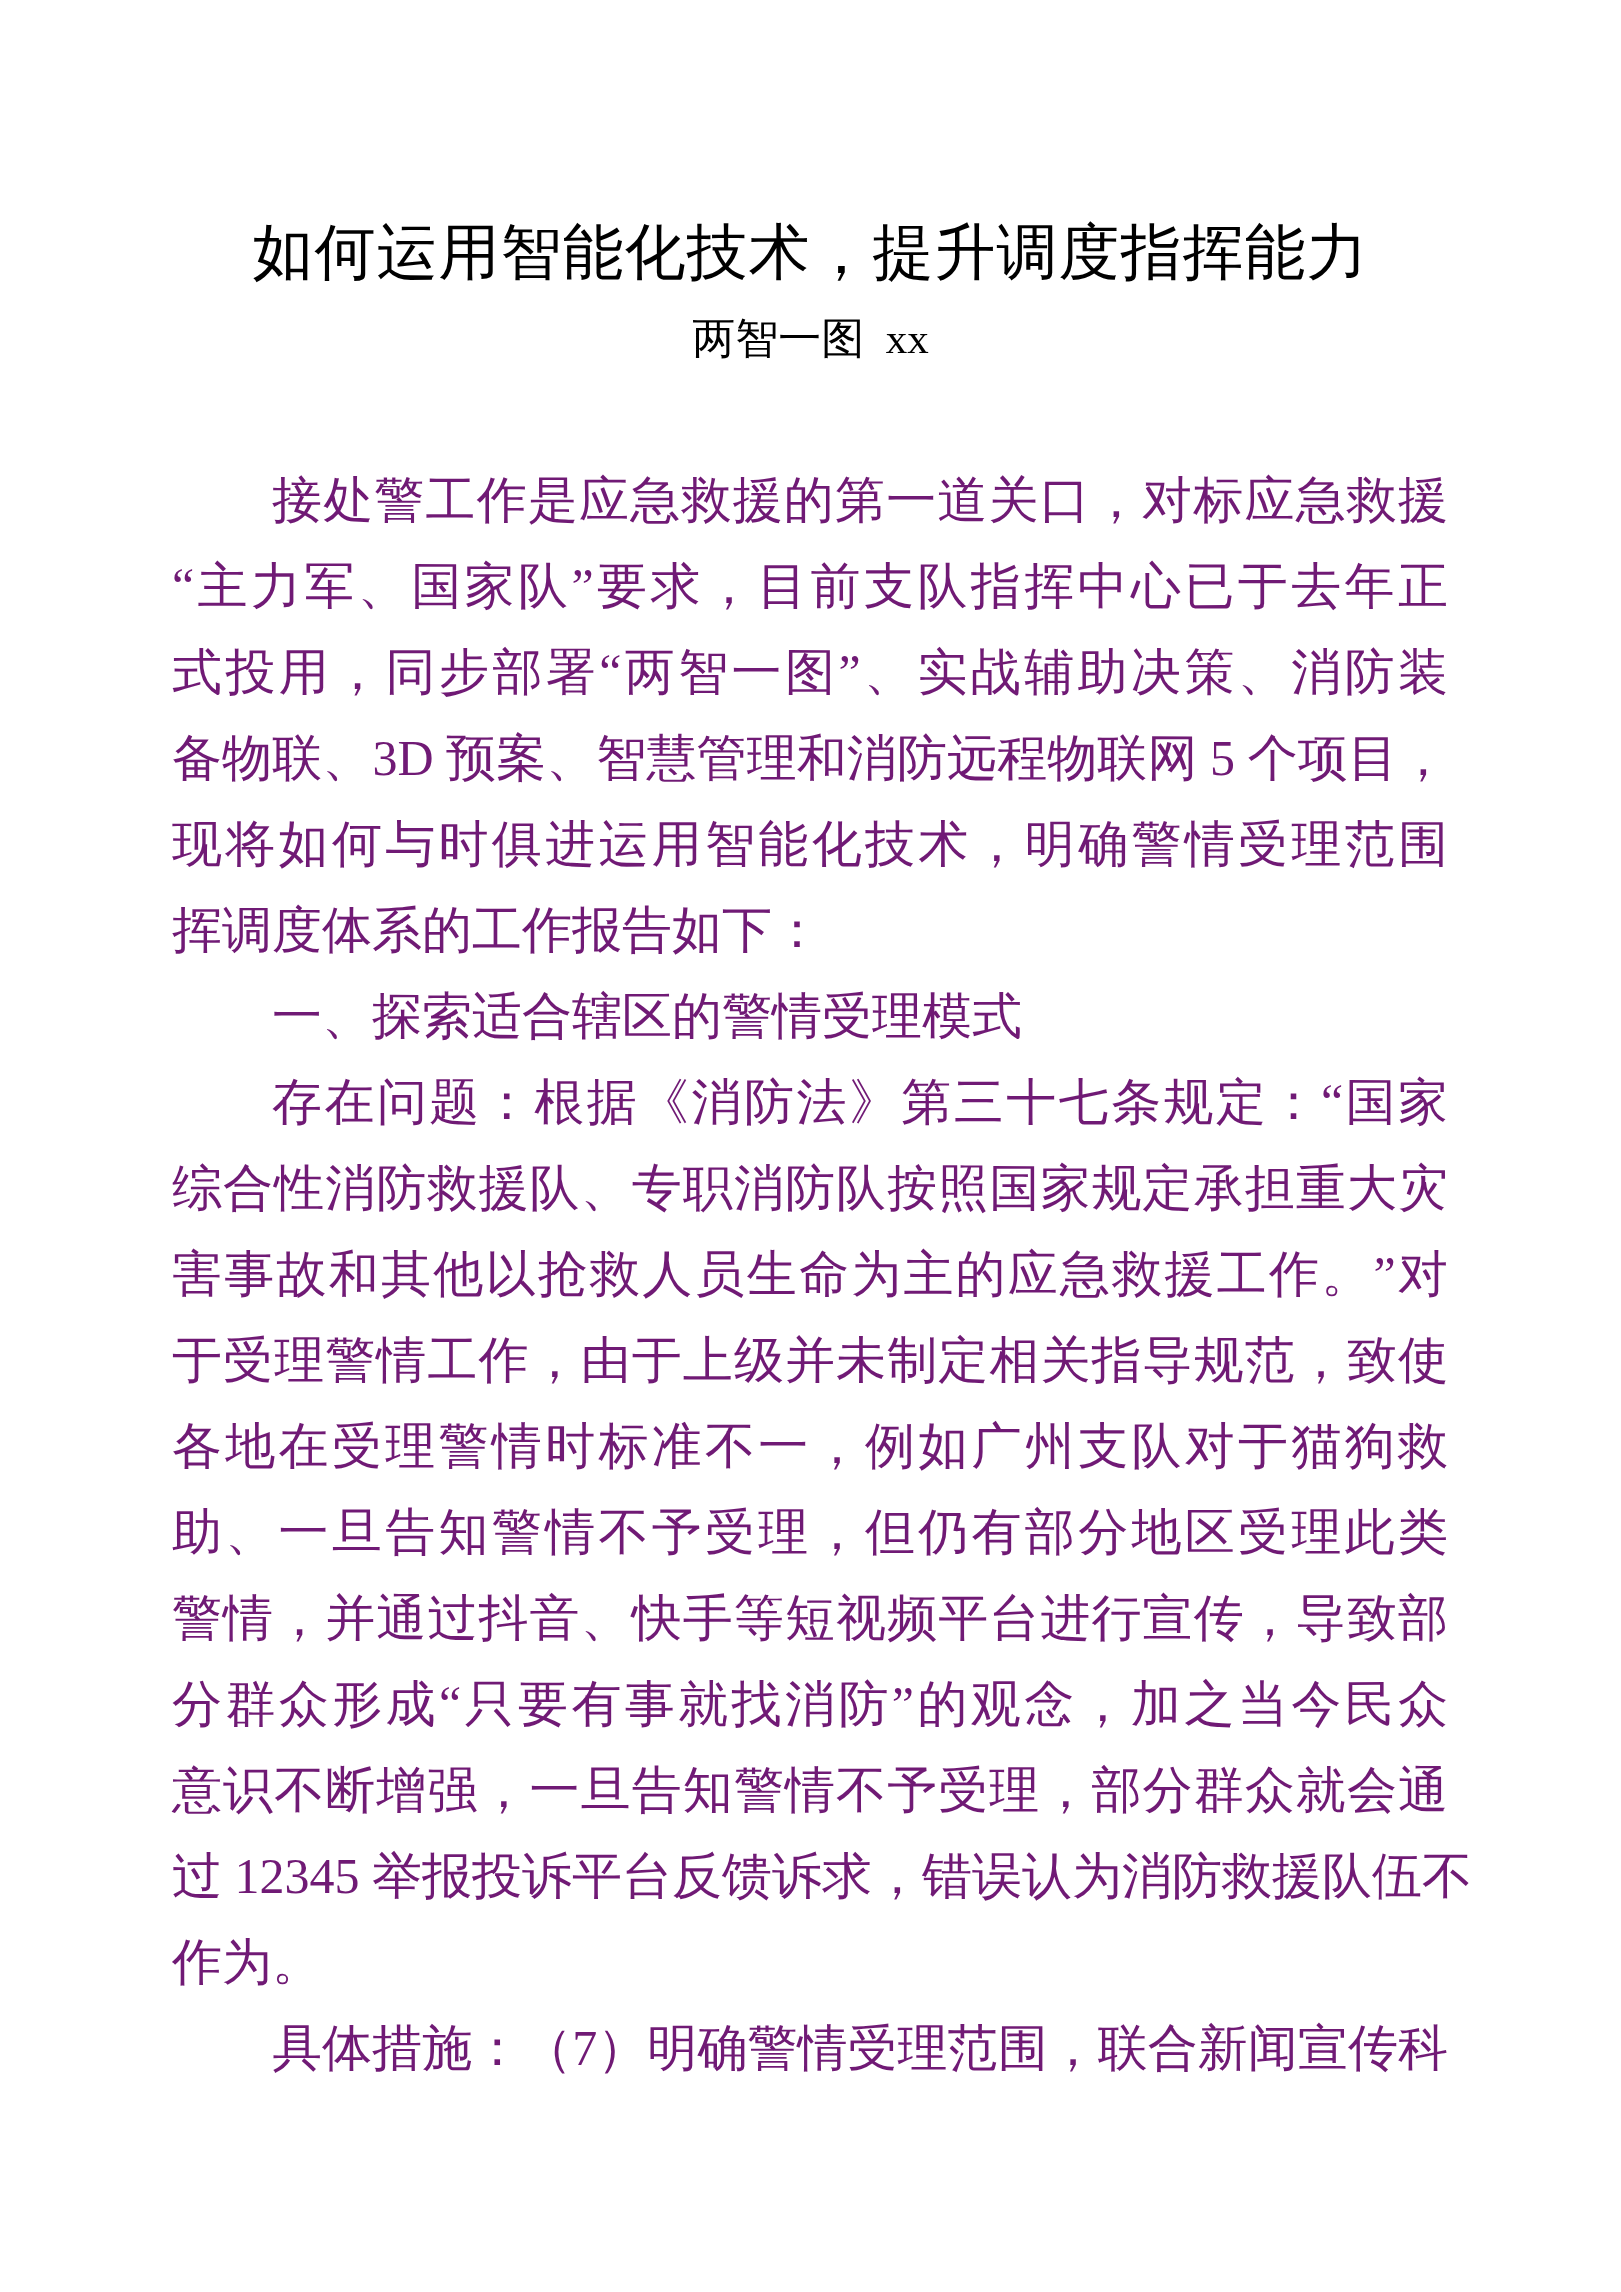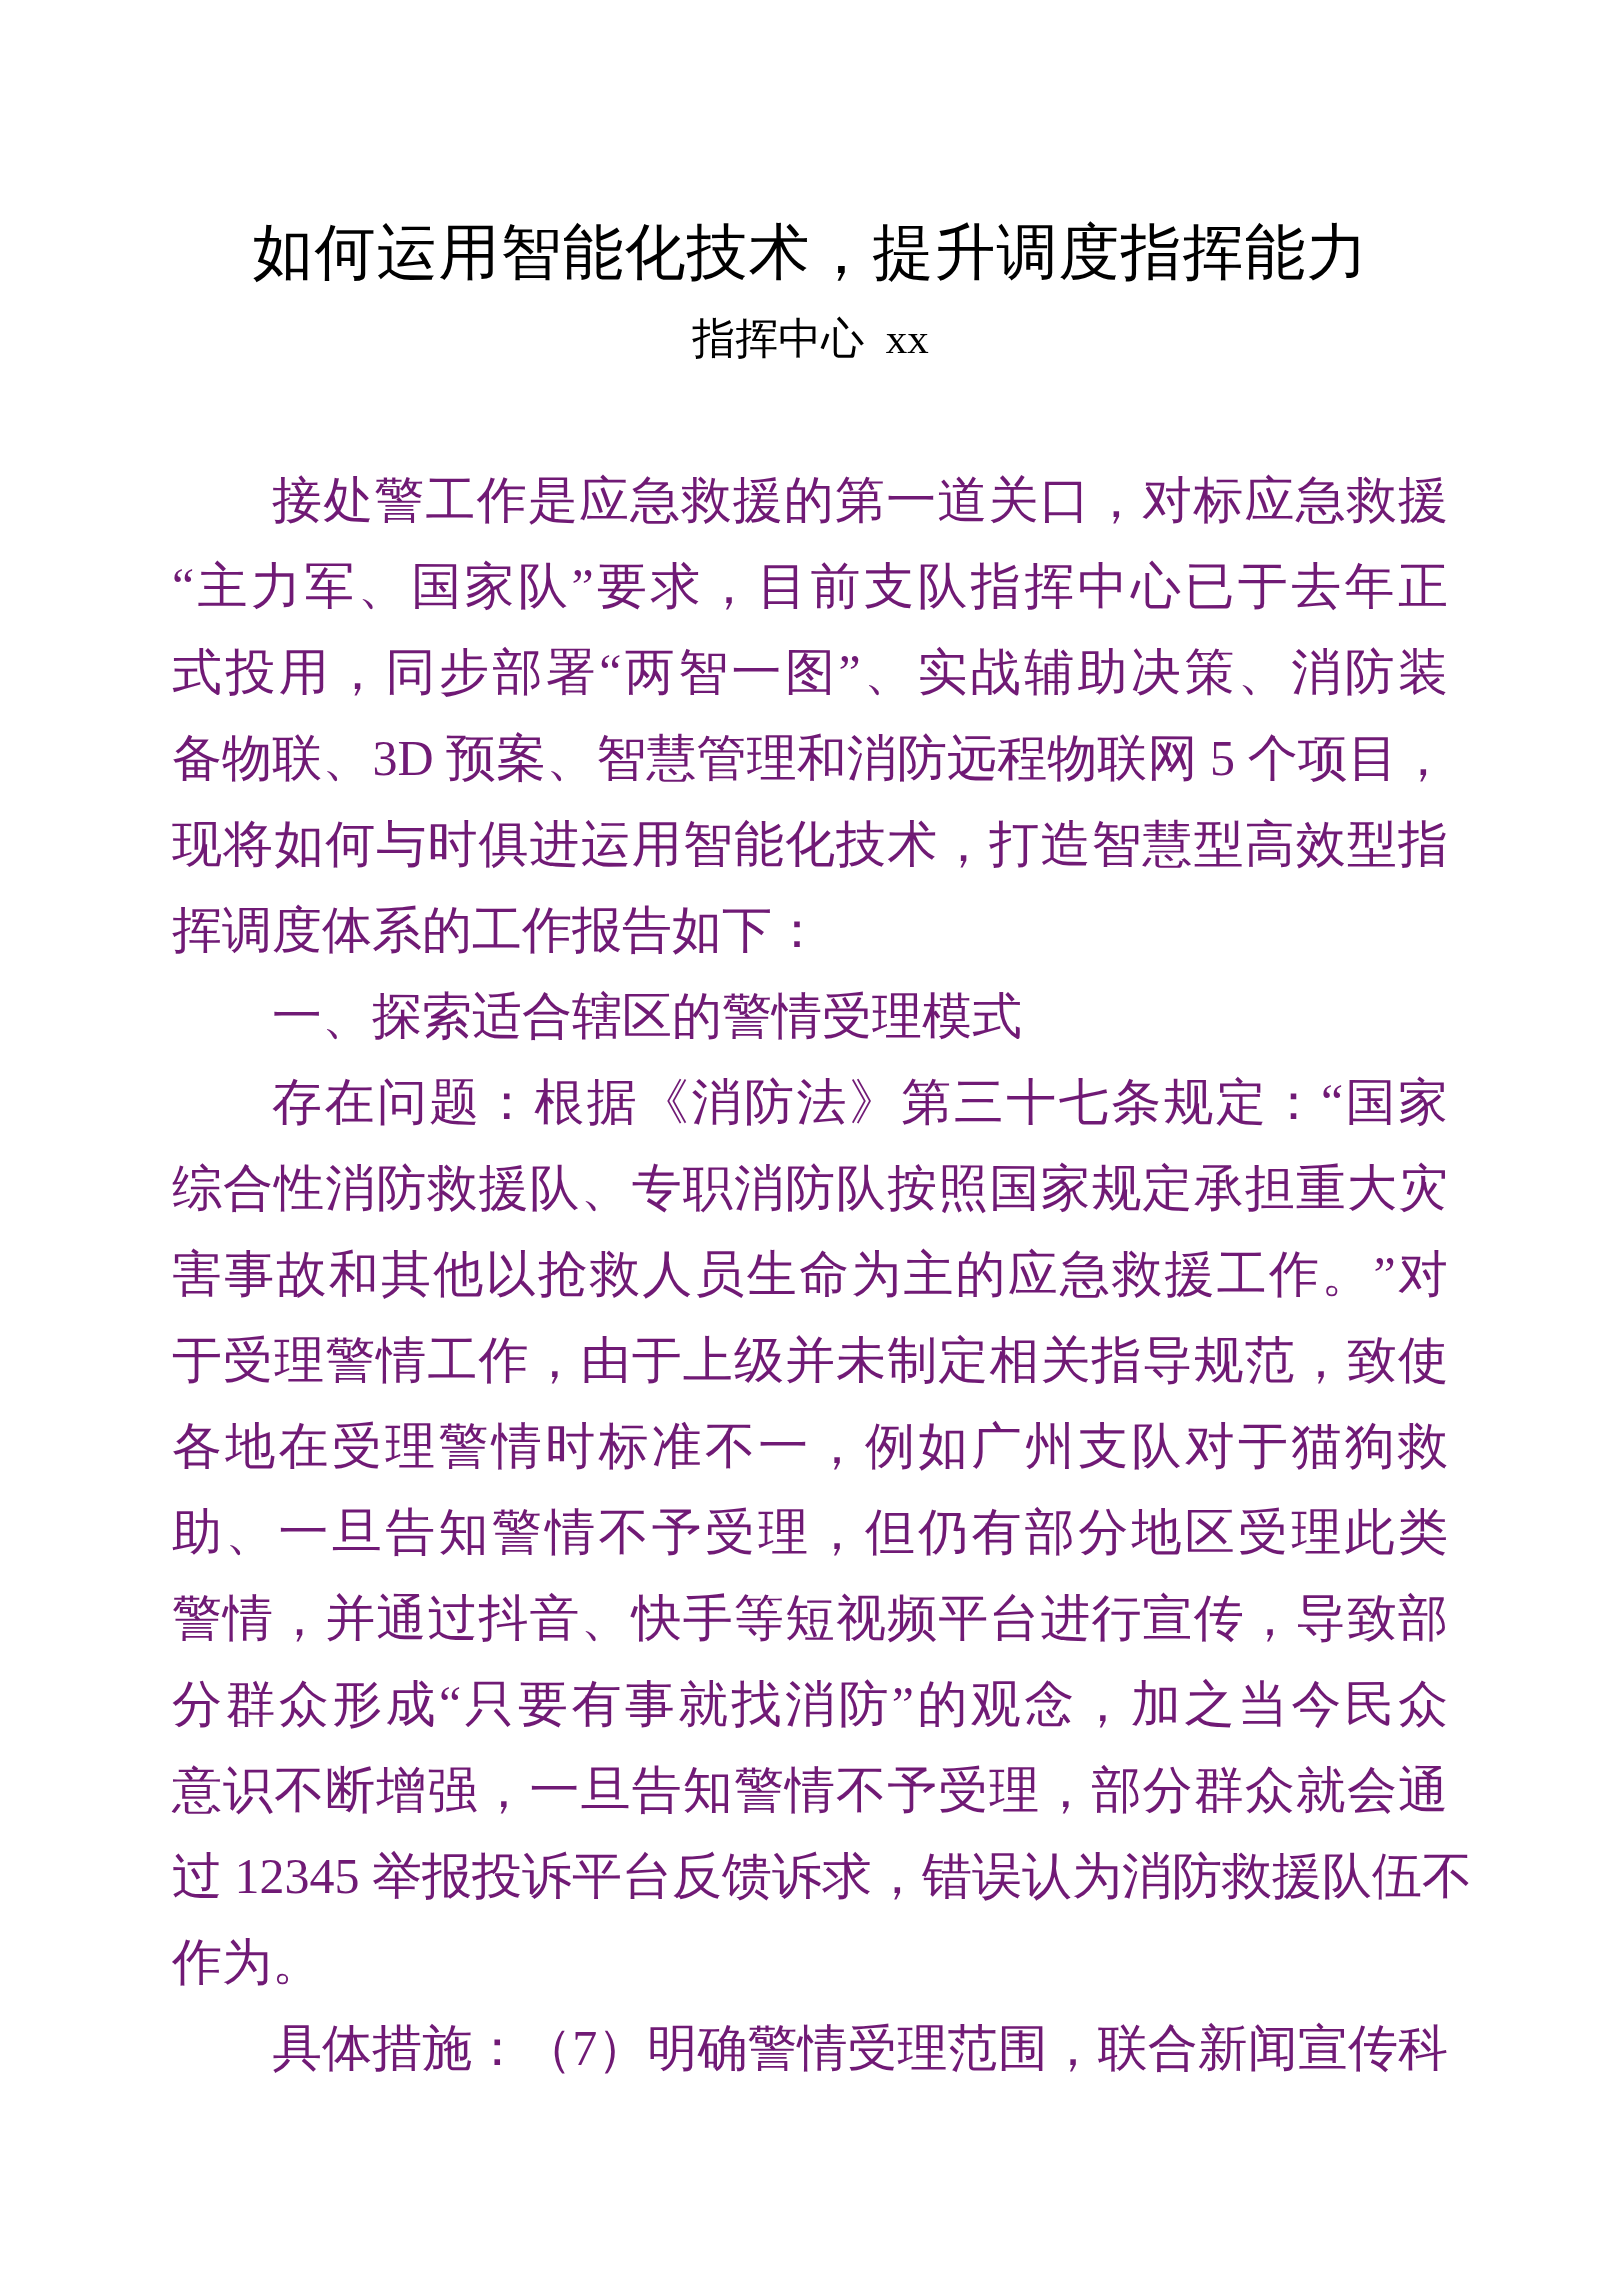--- a/index.html
+++ b/index.html
@@ -68,30 +68,30 @@
     font-weight: 400;
   }
 </style>
 </head>
 <body>
 
 <div class="page">
   <h1 class="doc-title">如何运用智能化技术，提升调度指挥能力</h1>
 
   <div class="doc-byline">
-    <span class="byline-name">指挥中心</span><span class="byline-author">xx</span>
+    <span class="byline-name">两智一图</span><span class="byline-author">xx</span>
   </div>
 
   <div class="doc-body">
       <div class="paragraph body">
         <div class="line indent">接处警工作是应急救援的第一道关口，对标应急救援</div>
         <div class="line">“主力军、国家队”要求，目前支队指挥中心已于去年正</div>
         <div class="line">式投用，同步部署“两智一图”、实战辅助决策、消防装</div>
         <div class="line">备物联、3D 预案、智慧管理和消防远程物联网 5 个项目，</div>
-        <div class="line">现将如何与时俱进运用智能化技术，打造智慧型高效型指</div>
+        <div class="line">现将如何与时俱进运用智能化技术，明确警情受理范围</div>
         <div class="line last">挥调度体系的工作报告如下：</div>
       </div>
       <div class="paragraph heading">
         <div class="line indent last">一、探索适合辖区的警情受理模式</div>
       </div>
       <div class="paragraph body">
         <div class="line indent">存在问题：根据《消防法》第三十七条规定：“国家</div>
         <div class="line">综合性消防救援队、专职消防队按照国家规定承担重大灾</div>
         <div class="line">害事故和其他以抢救人员生命为主的应急救援工作。”对</div>
         <div class="line">于受理警情工作，由于上级并未制定相关指导规范，致使</div>

